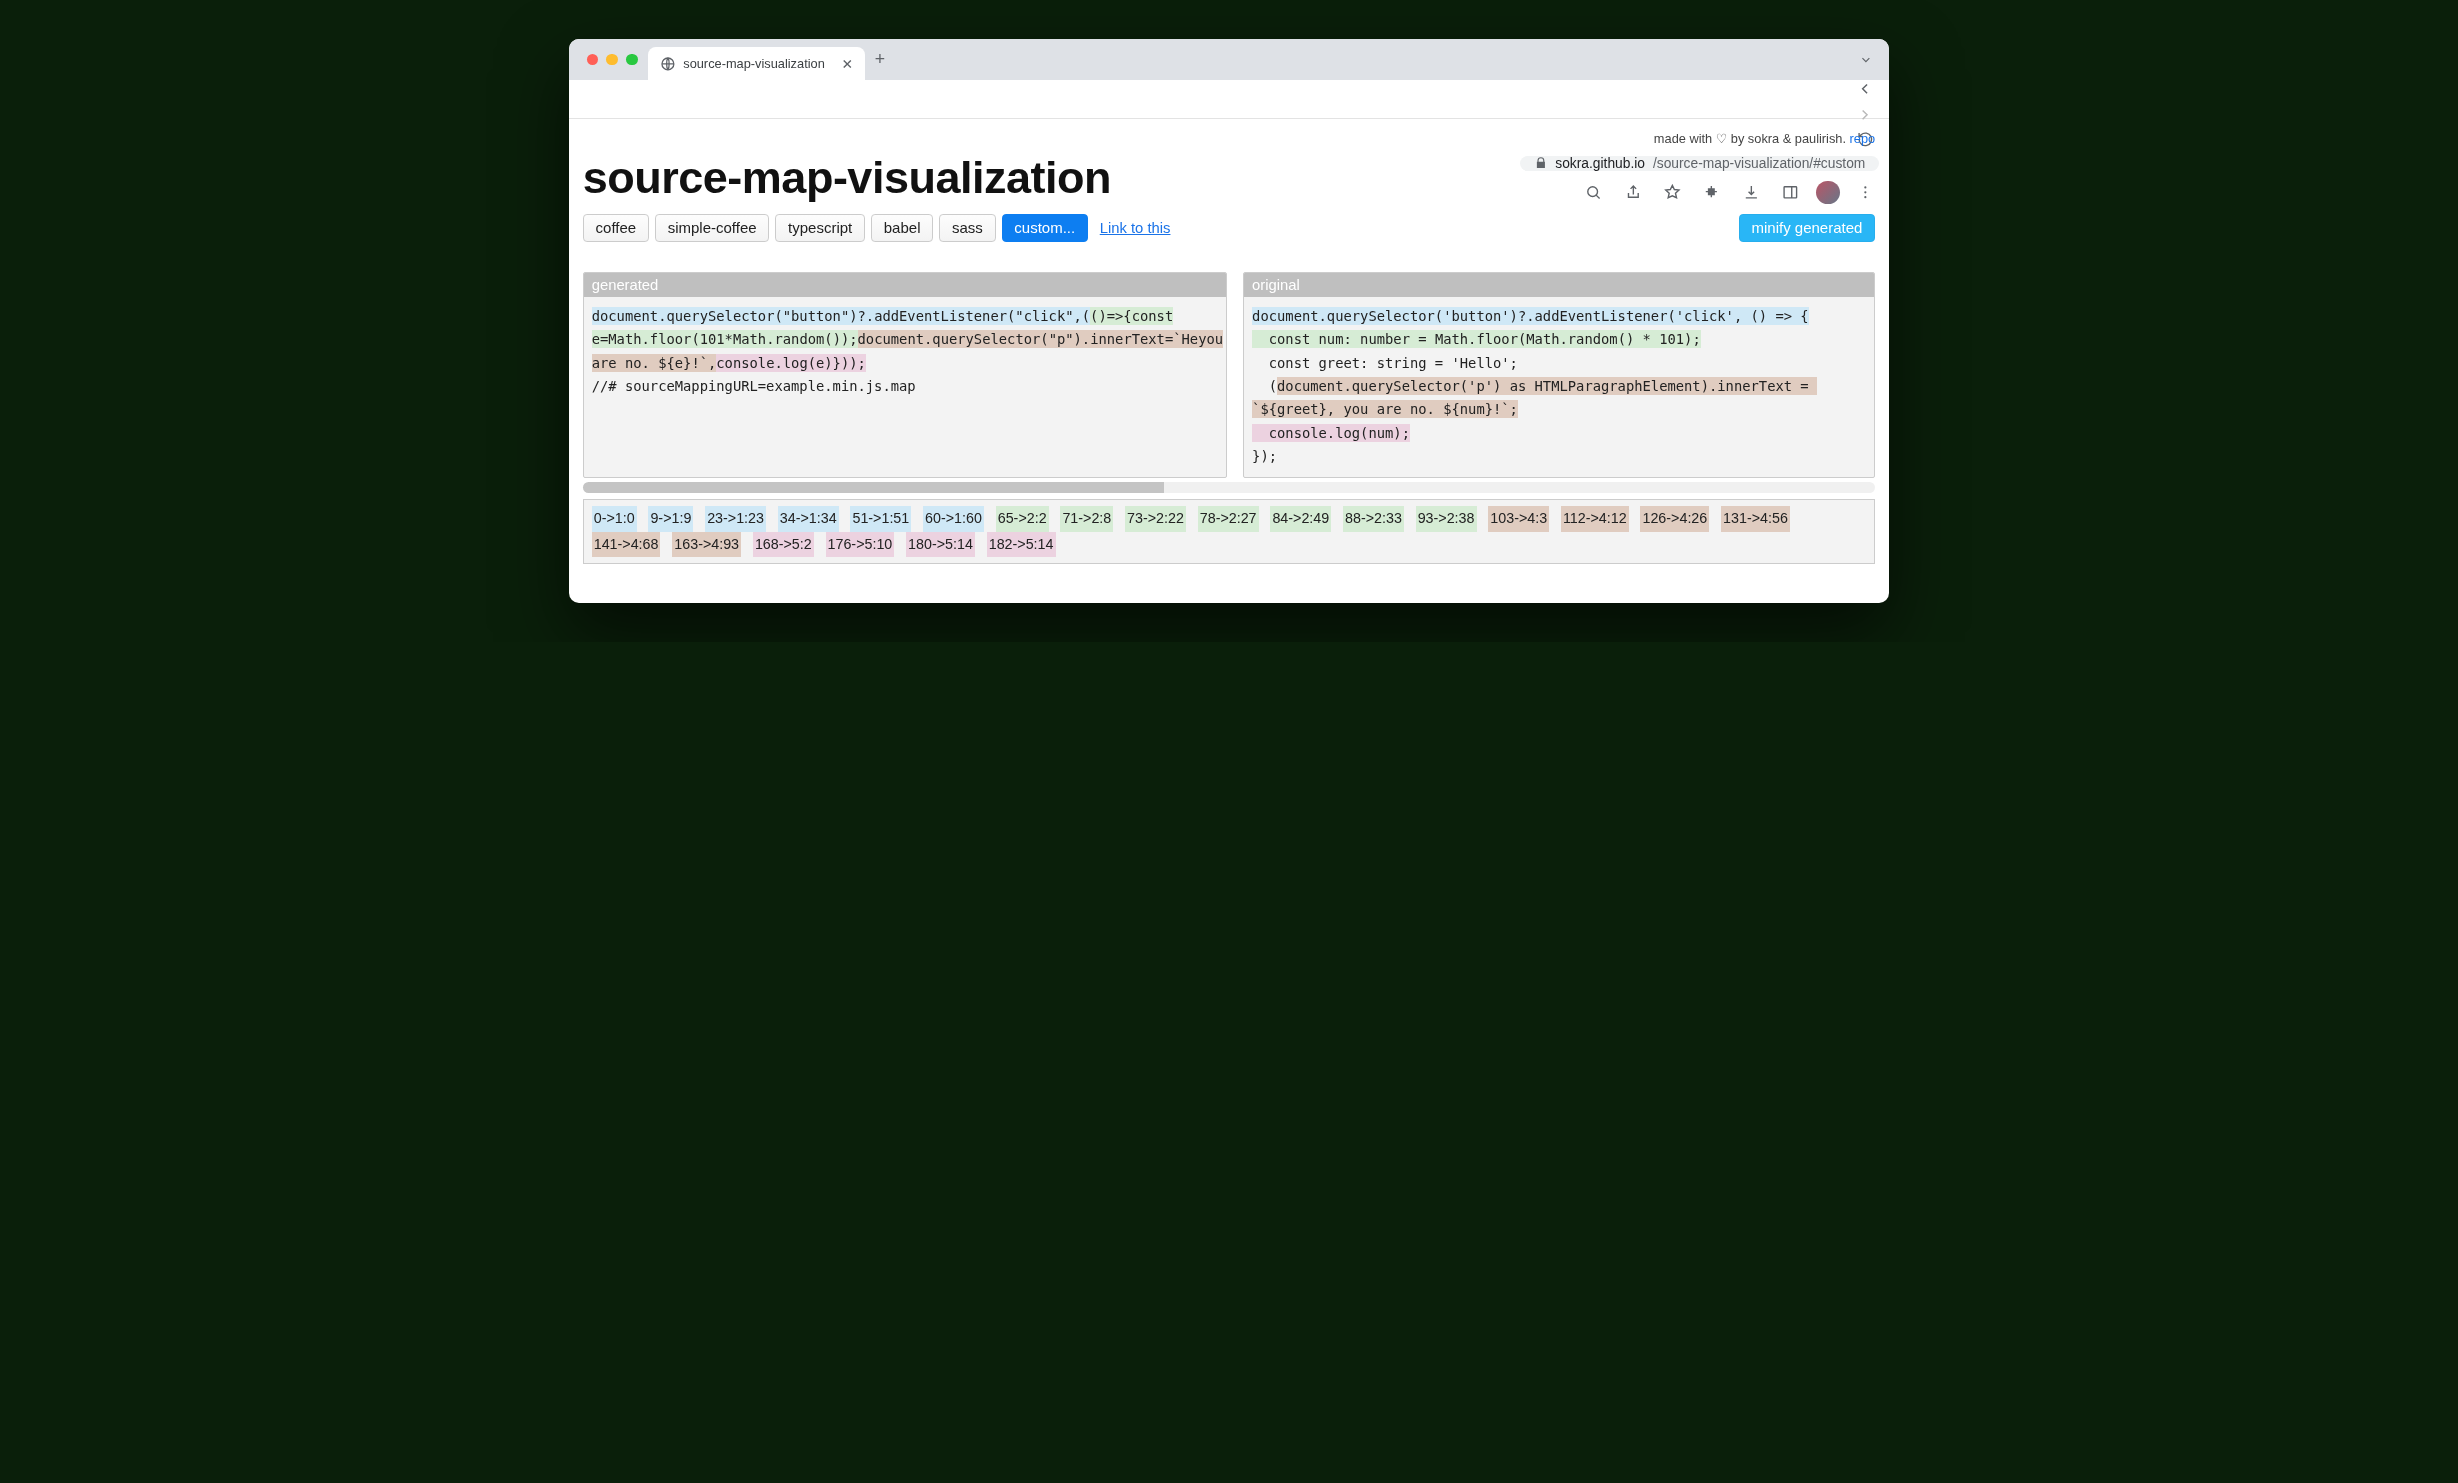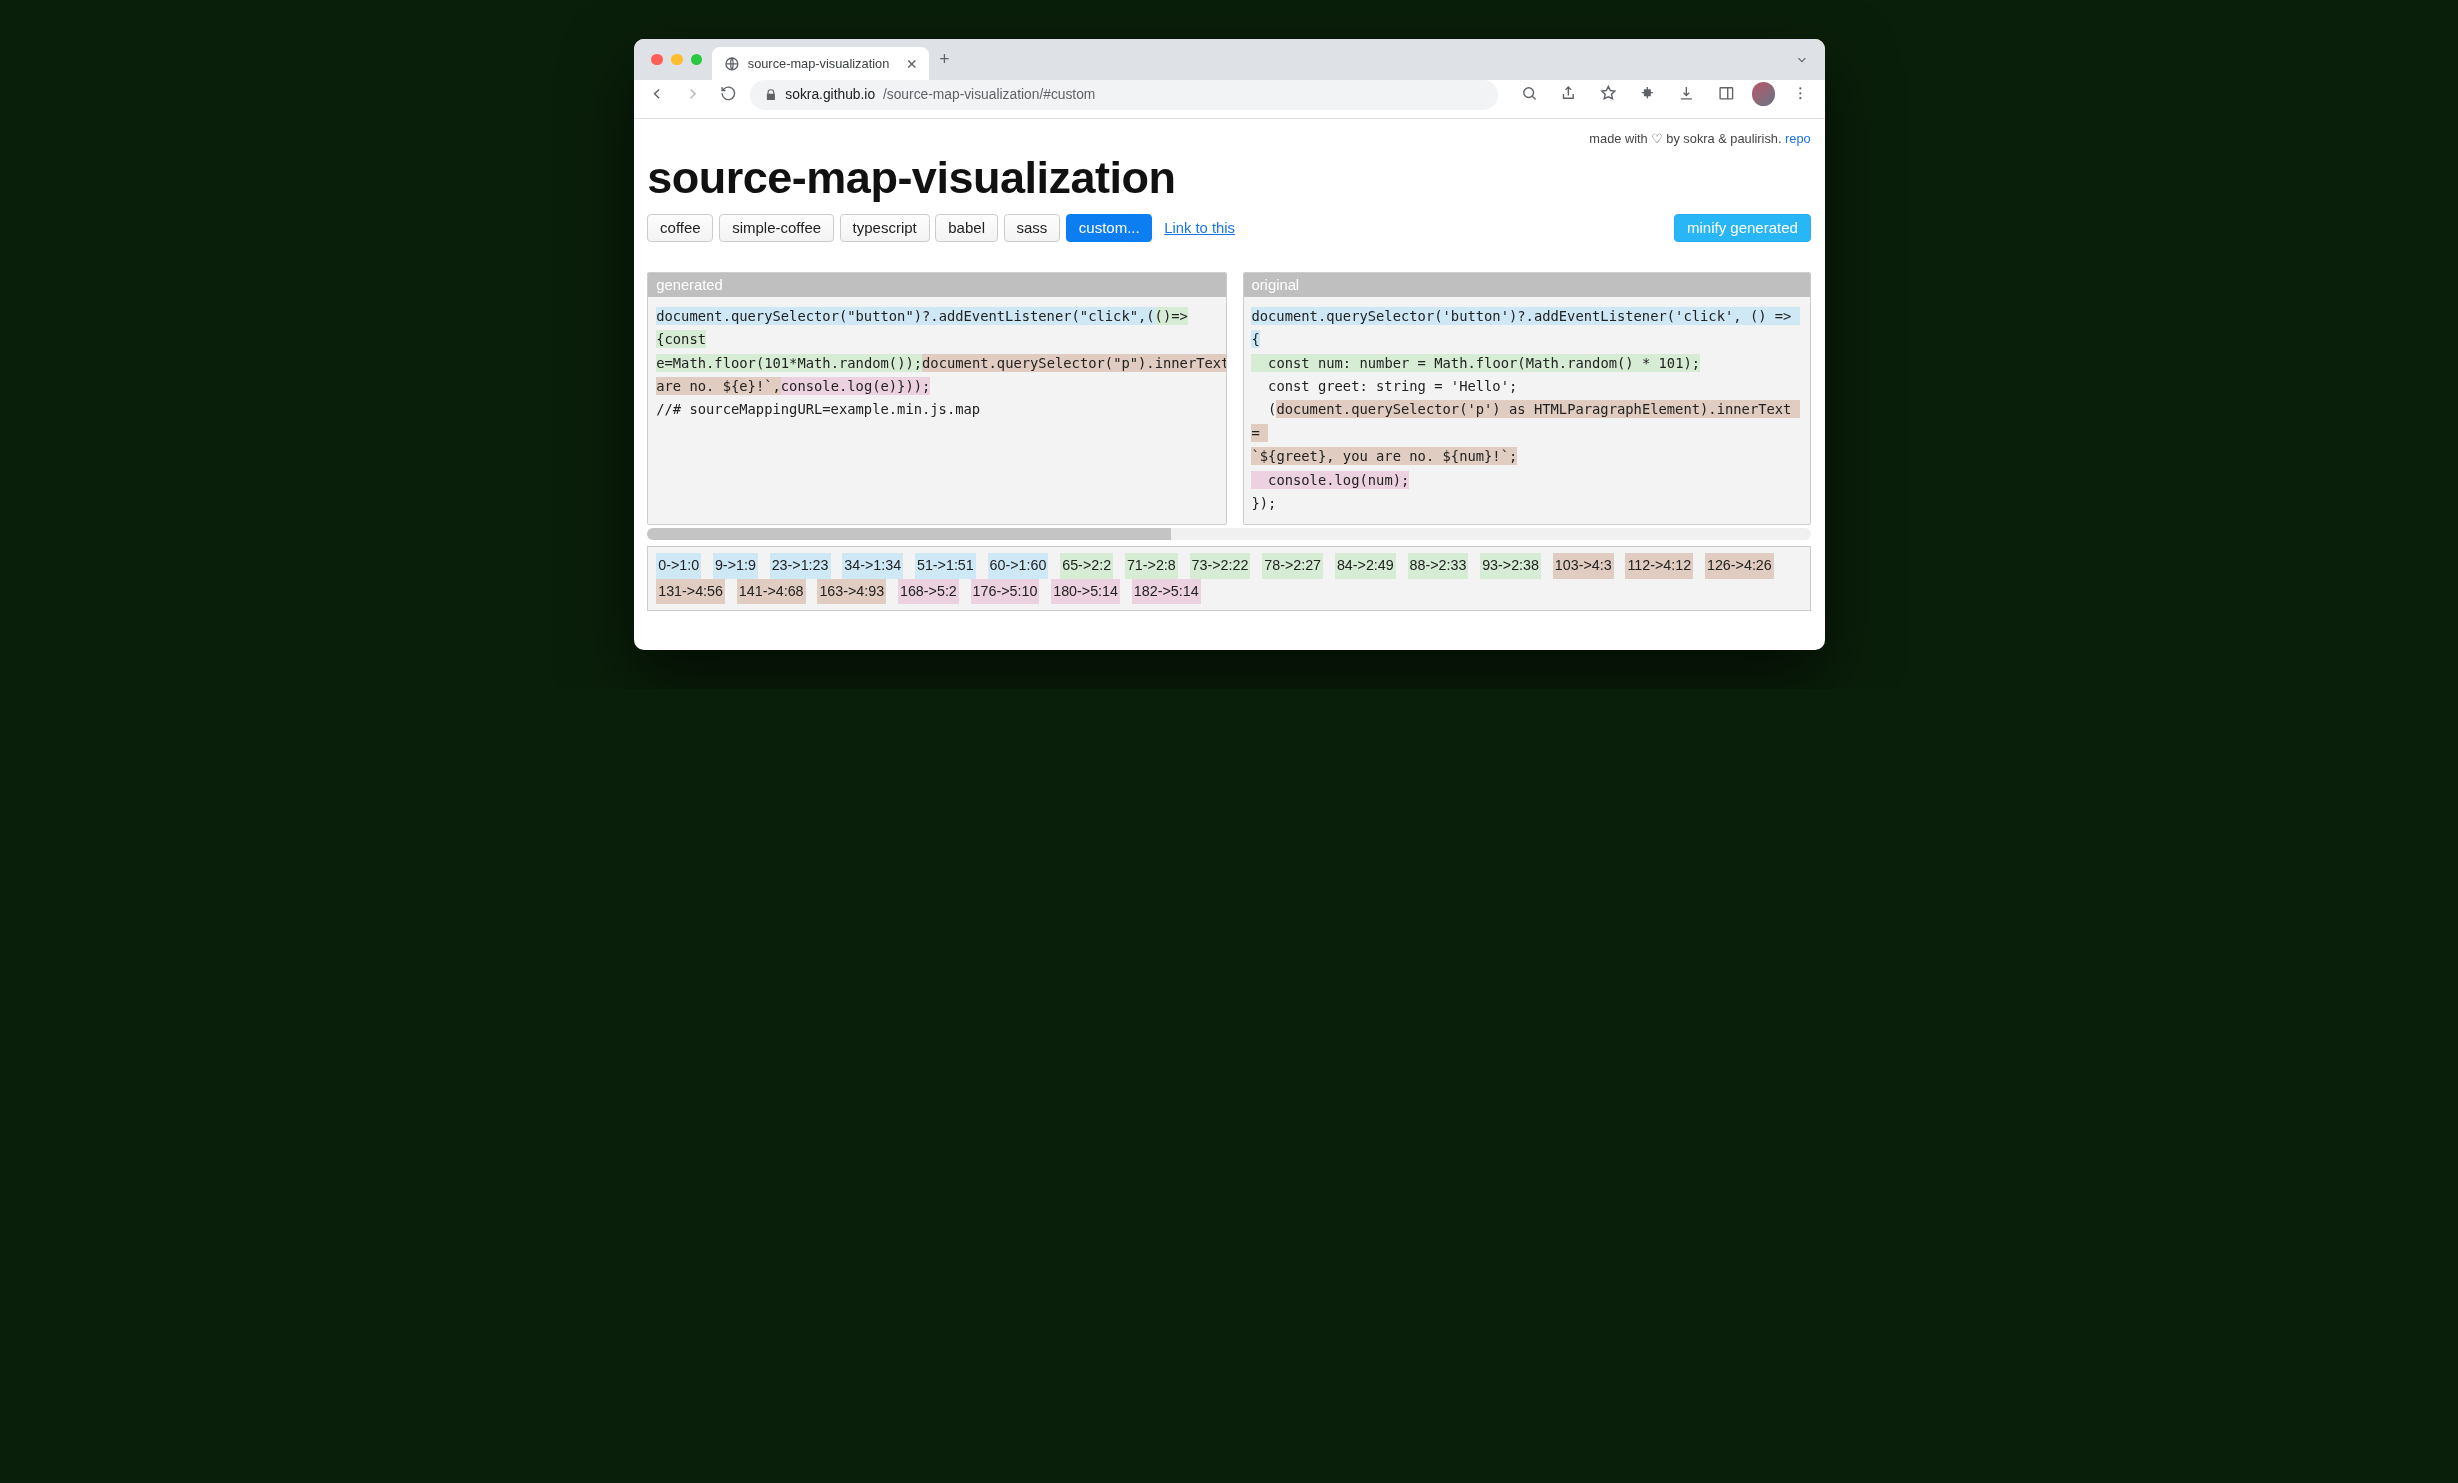--- a/index.html
+++ b/index.html
@@ -5,21 +5,21 @@
   * { box-sizing: border-box; margin: 0; padding: 0; }
   body {
     font-family: -apple-system, BlinkMacSystemFont, "Segoe UI", Helvetica, Arial, sans-serif;
     background: #0a1f0a;
     display: flex;
     align-items: flex-start;
     justify-content: center;
     padding: 39px;
   }
   .browser-window {
-    width: 1191px;
+    width: 1320px;
     background: #fff;
     border-radius: 9.9px;
     box-shadow: 0 29.6px 69px rgba(0,0,0,0.6);
     overflow: hidden;
   }
   
   .tab-strip {
     background: #dee1e6;
     display: flex;
     align-items: flex-end;
@@ -53,24 +53,25 @@
   .tab .favicon {
     width:15.8px;height:15.8px;border-radius:50%;
     display:flex;align-items:center;justify-content:center;
     color:#5f6368;
   }
   .tab .close { color:#5f6368; font-size:13.8px; margin-left:auto; }
   .new-tab { padding: 0 9.9px; color:#5f6368; font-size:17.7px; align-self:center; }
   .window-collapse { margin-left:auto; padding: 0 15.8px; color:#5f6368; align-self:center; }
   
   .toolbar {
-    display:flex; align-items:flex-start;
+    display:flex; align-items:flex-end;
     height:39px; padding: 0 9.9px; gap:7.9px;
     background:#fff;
     border-bottom:1px solid #e3e3e3;
+    flex-direction:column;
   }
   .tb-btn { width:27.6px;height:27.6px;display:flex;align-items:center;justify-content:center;color:#5f6368;border-radius:50%; }
   .tb-btn.disabled{color:#b9b9b9;}
   .addrbar {
     flex:1; display:flex; align-items:center;
     background:#f1f3f4; border-radius:19.7px; height:29.6px;
     padding:0 13.8px; gap:7.9px; font-size:13.8px; color:#202124;
   }
   .addrbar .lock{color:#5f6368;}
   .addrbar .domain{color:#202124;}

